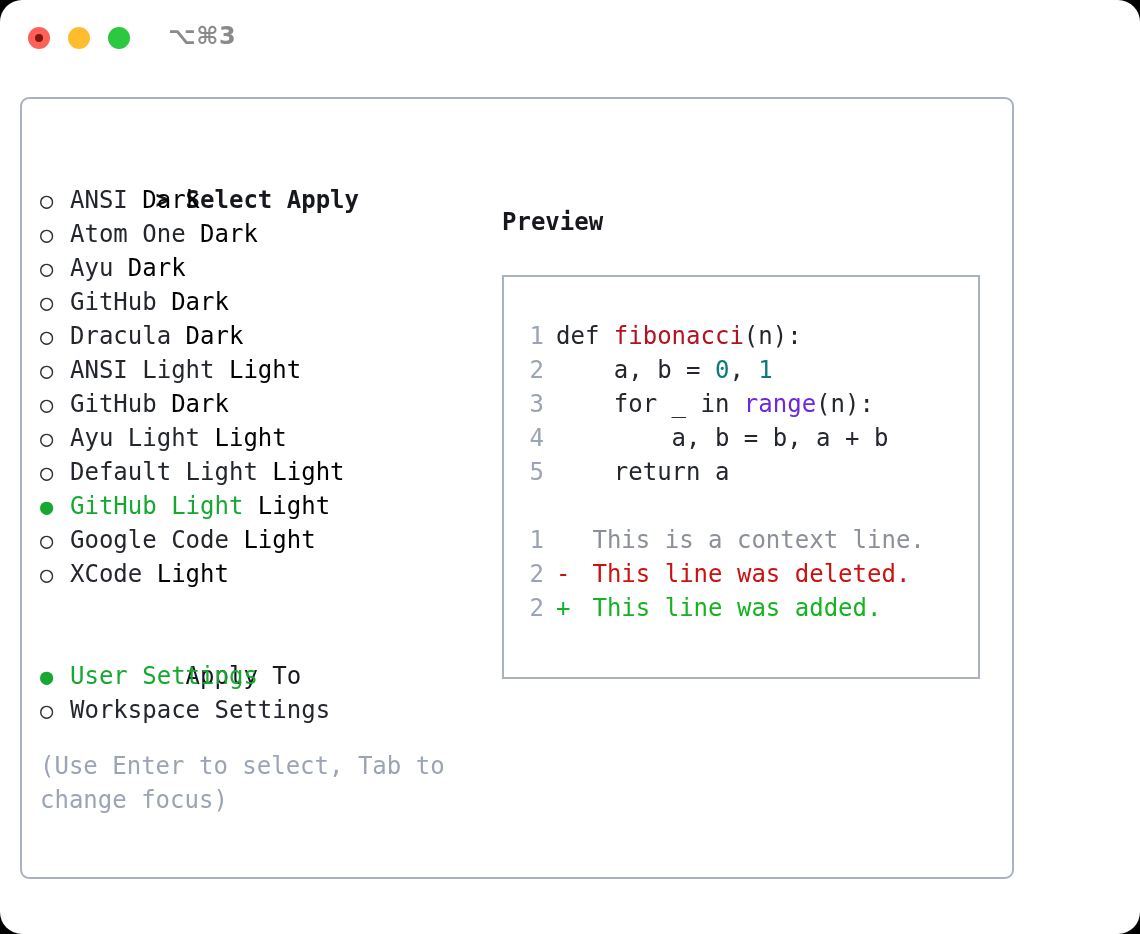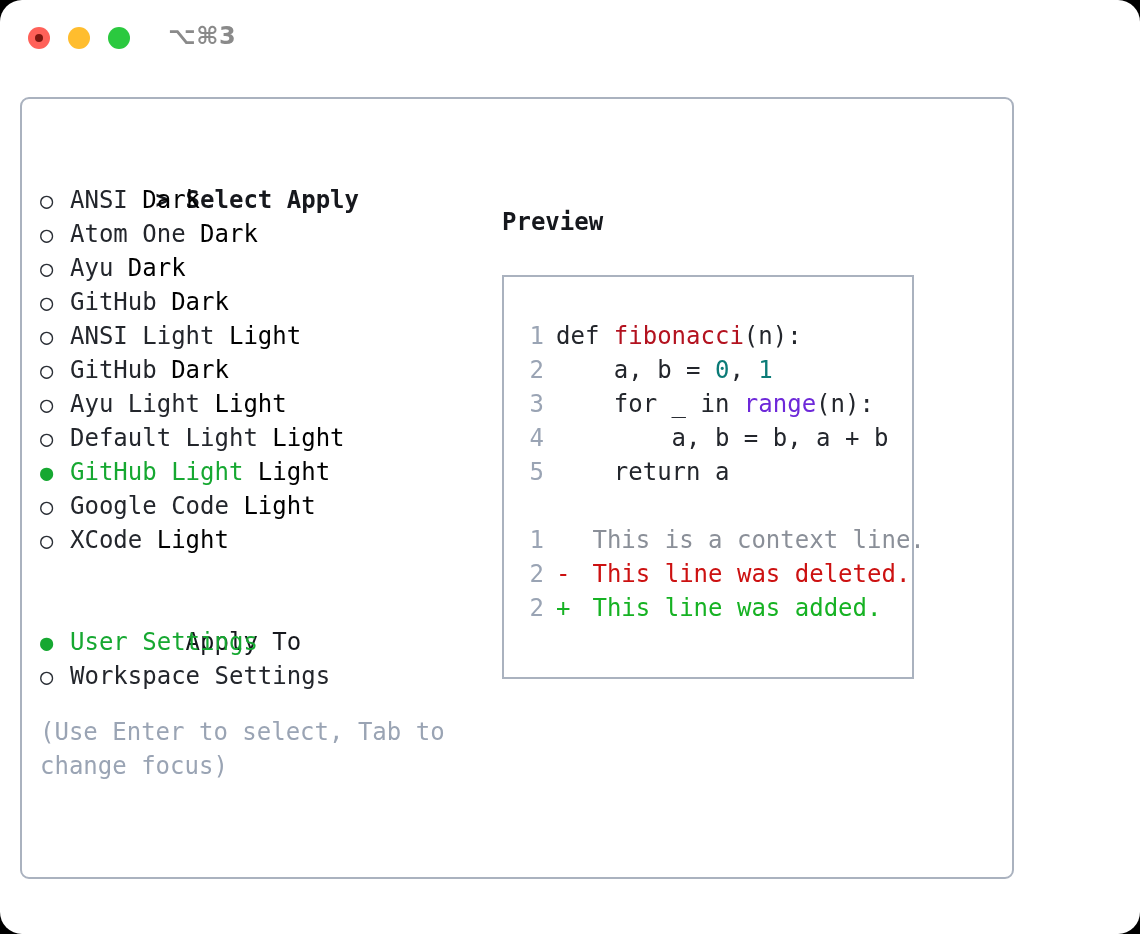--- a/index.html
+++ b/index.html
@@ -137,21 +137,21 @@
     margin-top: 40px;
   }
   #preview-title {
     font-size: 24px;
     font-weight: 700;
     color: #16181d;
     line-height: 34px;
   }
   #preview-box {
     margin-top: 36px;
-    width: 412px;
+    width: 478px;
     height: 404px;
     border: 2px solid #aab2bf;
     box-sizing: border-box;
     background: #ffffff;
     padding: 42px 0 0 16px;
   }
   .code-line {
     font-size: 24px;
     line-height: 34px;
     white-space: pre;
@@ -194,20 +194,21 @@
 
       <div class="row" id="heading-row">
         <span class="caret">&gt;</span><span>Select Apply</span>
       </div>
 
       <div id="theme-list">
           <div class="row"><span class="bullet">○</span><span class="theme-name">ANSI</span><span class="theme-kind"> Dark</span></div>
           <div class="row"><span class="bullet">○</span><span class="theme-name">Atom One</span><span class="theme-kind"> Dark</span></div>
           <div class="row"><span class="bullet">○</span><span class="theme-name">Ayu</span><span class="theme-kind"> Dark</span></div>
           <div class="row"><span class="bullet">○</span><span class="theme-name">GitHub</span><span class="theme-kind"> Dark</span></div>
+          <div class="row"><span class="bullet">○</span><span class="theme-name">Dracula</span><span class="theme-kind"> Dark</span></div>
           <div class="row"><span class="bullet">○</span><span class="theme-name">ANSI Light</span><span class="theme-kind"> Light</span></div>
           <div class="row"><span class="bullet">○</span><span class="theme-name">GitHub</span><span class="theme-kind"> Dark</span></div>
           <div class="row"><span class="bullet">○</span><span class="theme-name">Ayu Light</span><span class="theme-kind"> Light</span></div>
           <div class="row"><span class="bullet">○</span><span class="theme-name">Default Light</span><span class="theme-kind"> Light</span></div>
           <div class="row"><span class="bullet sel">●</span><span class="theme-name sel">GitHub Light</span><span class="theme-kind"> Light</span></div>
           <div class="row"><span class="bullet">○</span><span class="theme-name">Google Code</span><span class="theme-kind"> Light</span></div>
           <div class="row"><span class="bullet">○</span><span class="theme-name">XCode</span><span class="theme-kind"> Light</span></div>
         </div>
 
       <div class="spacer"></div>

